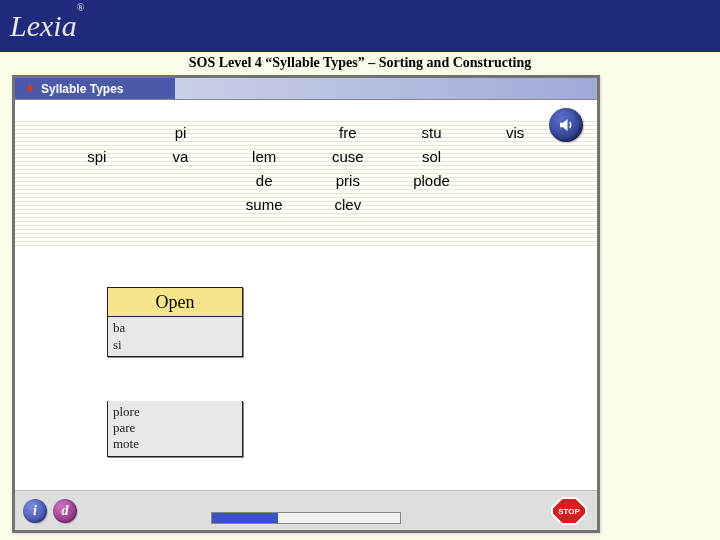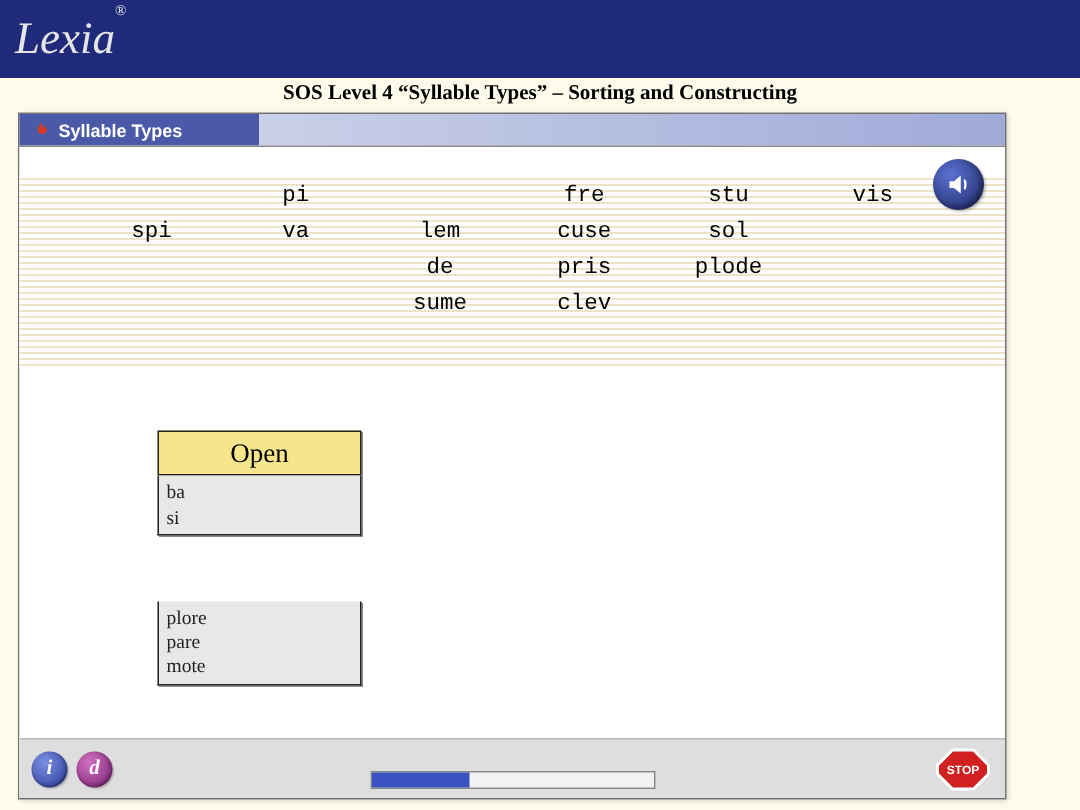--- a/index.html
+++ b/index.html
@@ -28,23 +28,23 @@
     font-family: Georgia, serif;
     font-weight: bold;
     font-size: 14px;
     color: #000;
     text-align: center;
     padding: 3px 0 4px 0;
     background: #fdfbe9;
   }
   .app-window {
     margin: 0 12px 0 12px;
-    border: 1px solid #737373;
+    border: 3px solid #737373;
     background: #fff;
-    width: 659px;
+    width: 588px;
     height: 458px;
     position: relative;
     box-shadow: 1px 1px 3px rgba(0,0,0,0.15);
   }
   .window-titlebar {
     height: 22px;
     background: linear-gradient(to right, #4a5aa8 0, #4a5aa8 160px, #c9d0e8 160px, #a0aad8 100%);
     display: flex; align-items: center;
     padding-left: 6px;
     border-bottom: 1px solid #888;
@@ -88,21 +88,21 @@
   .syll-grid {
     position: absolute;
     top: 20px; left: 40px; right: 40px;
     height: 120px;
   }
   .syll-row {
     display: grid;
     grid-template-columns: repeat(6, 1fr);
     height: 24px;
     align-items: center;
-    font-family: Liberation Mono, monospace;
+    font-family: Liberation Sans, sans-serif;
     font-size: 15px;
     color: #000;
   }
   .syll { text-align: center; cursor: grab; }
 
   .sort-area {
     position: absolute;
     top: 160px; left: 92px; right: 92px; bottom: 46px;
     display: flex; gap: 44px;
     justify-content: center;

